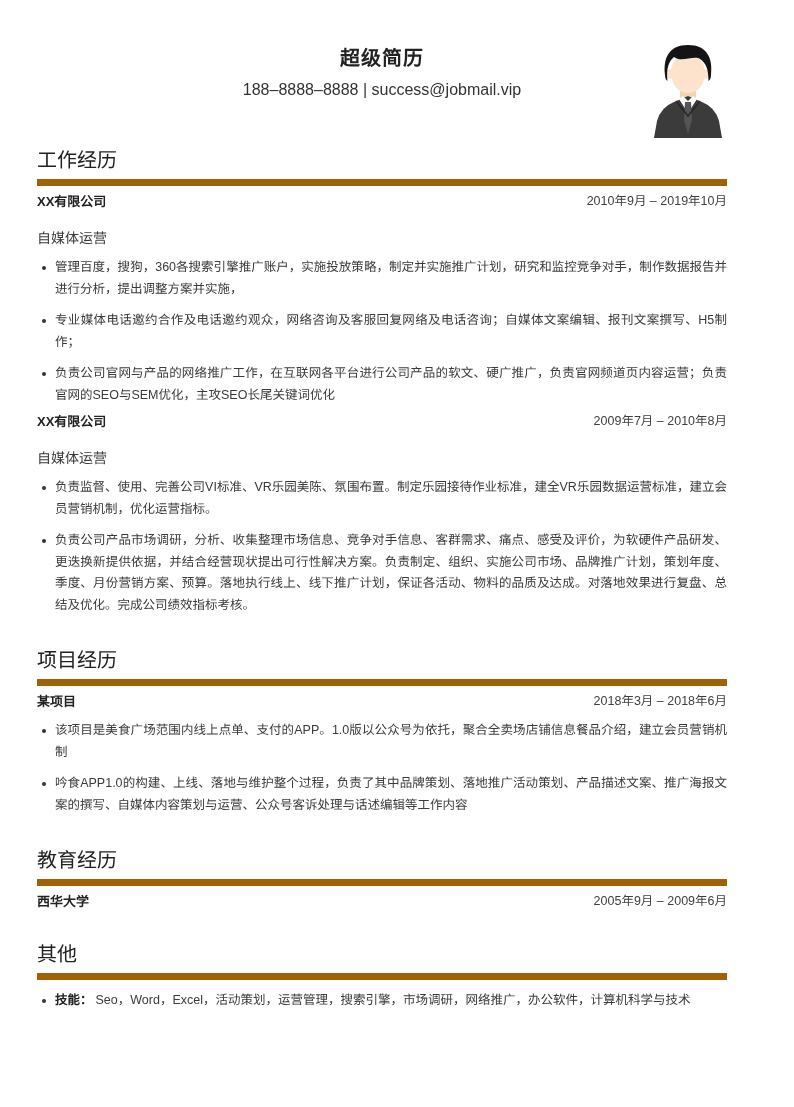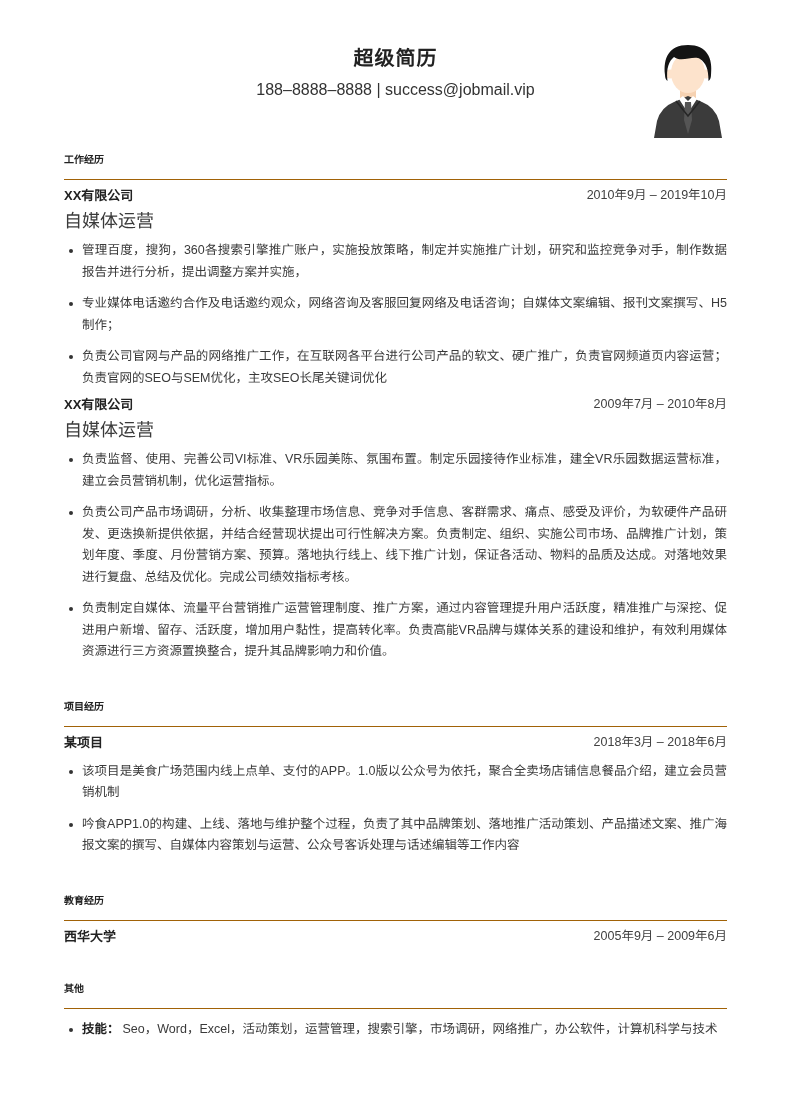--- a/index.html
+++ b/index.html
@@ -3,40 +3,40 @@
 <meta charset="utf-8">
 <style>
   * { margin: 0; padding: 0; box-sizing: border-box; }
   html, body { background: #ffffff; }
   body {
     width: 794px; height: 1107px; overflow: hidden;
     font-family: "Liberation Sans", "DejaVu Sans", sans-serif;
     color: #3a3a3a;
     position: relative;
   }
-  .page { position: relative; width: 778px; height: 1107px; padding: 44px 51px 0 64px; background: #fff; }
+  .page { position: relative; width: 778px; height: 1107px; padding: 44px 51px 0 37px; background: #fff; }
 
   
   .hdr { text-align: center; }
   .title { font-size: 20px; font-weight: 700; color: #222; letter-spacing: 1px; line-height: 28px; }
   .contact { margin-top: 10px; font-size: 16px; color: #333; line-height: 16px; }
   .avatar-box { position: absolute; top: 42px; right: 52px; width: 76px; height: 96px; overflow: hidden; }
   .avatar-box svg { display: block; width: 100%; height: 100%; }
 
   
   .section { margin-top: 52px; }
   .section.tight { margin-top: 34px; }
   .sec-h {
-    font-size: 10px; font-weight: 700; color: #222; line-height: 20px;
-    padding-bottom: 9px; border-bottom: 1px solid #a16207;
+    font-size: 20px; font-weight: 400; color: #222; line-height: 20px;
+    padding-bottom: 9px; border-bottom: 7px solid #a16207;
   }
   .entry-head { display: flex; justify-content: space-between; align-items: flex-end; margin-top: 7px; }
   .company { font-size: 13px; font-weight: 700; color: #222; line-height: 17px; }
   .date { font-size: 12.5px; color: #404040; line-height: 17px; }
-  .role-line { display: flex; justify-content: space-between; margin-top: 9px; font-size: 18px; color: #3a3a3a; line-height: 17px; }
+  .role-line { display: flex; justify-content: space-between; margin-top: 20px; font-size: 14px; color: #3a3a3a; line-height: 17px; }
   .bullets { list-style: none; margin-top: 8px; }
   .bullets li {
     position: relative; padding-left: 18px; margin-top: 10px;
     font-size: 12.5px; line-height: 21.5px; color: #3a3a3a;
     text-align: justify;
   }
   .bullets li::before {
     content: ""; position: absolute; left: 5px; top: 9px;
     width: 4px; height: 4px; border-radius: 50%; background: #333;
   }
@@ -97,21 +97,20 @@
       <div class="entry-head">
         <span class="company">XX有限公司</span>
         <span class="date">2009年7月 – 2010年8月</span>
       </div>
       <div class="role-line">
         <span>自媒体运营</span>
       </div>
       <ul class="bullets">
         <li>负责监督、使用、完善公司VI标准、VR乐园美陈、氛围布置。制定乐园接待作业标准，建全VR乐园数据运营标准，建立会员营销机制，优化运营指标。</li>
         <li>负责公司产品市场调研，分析、收集整理市场信息、竞争对手信息、客群需求、痛点、感受及评价，为软硬件产品研发、更迭换新提供依据，并结合经营现状提出可行性解决方案。负责制定、组织、实施公司市场、品牌推广计划，策划年度、季度、月份营销方案、预算。落地执行线上、线下推广计划，保证各活动、物料的品质及达成。对落地效果进行复盘、总结及优化。完成公司绩效指标考核。</li>
-        <li>负责制定自媒体、流量平台营销推广运营管理制度、推广方案，通过内容管理提升用户活跃度，精准推广与深挖、促进用户新增、留存、活跃度，增加用户黏性，提高转化率。负责高能VR品牌与媒体关系的建设和维护，有效利用媒体资源进行三方资源置换整合，提升其品牌影响力和价值。</li>
       </ul>
     </div>
   </section>
 
   <section class="section tight">
     <h2 class="sec-h">项目经历</h2>
 
     <div class="entry">
       <div class="entry-head">
         <span class="company">某项目</span>

